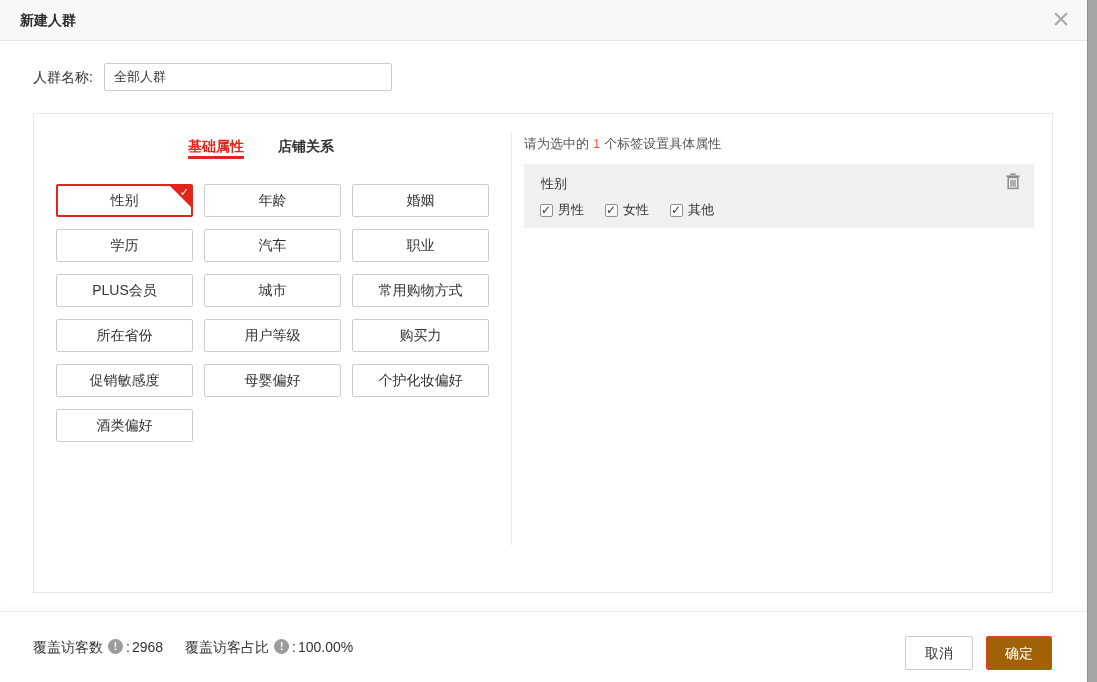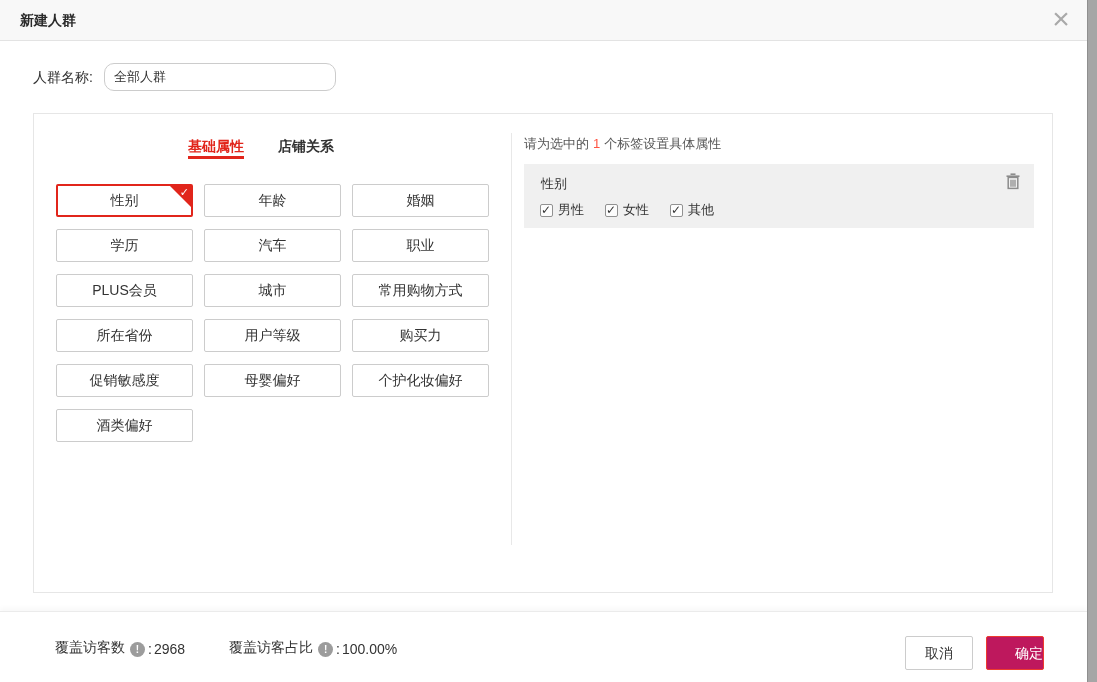--- a/index.html
+++ b/index.html
@@ -14,22 +14,22 @@
   .hdr { position:absolute; top:0; left:0; width:1087px; height:41px;
          background:#f8f8f8; border-bottom:1px solid #e3e3e3; }
   .hdr-title { position:absolute; left:20px; top:0; line-height:41px;
                font-size:14px; font-weight:bold; color:#2b2b2b; }
   .hdr-close { position:absolute; right:8px; top:2px; width:36px; height:36px;
                font-size:30px; font-weight:300; color:#a9a9a9; text-align:center;
                line-height:34px; cursor:pointer; }
 
   
   .name-label { position:absolute; left:33px; top:69px; font-size:14px; color:#333; }
-  .name-input { position:absolute; left:104px; top:63px; width:232px; height:28px;
-                border:1px solid #ccc; border-radius:10px; font-size:13px; color:#333;
+  .name-input { position:absolute; left:104px; top:63px; width:288px; height:28px;
+                border:1px solid #ccc; border-radius:2px; font-size:13px; color:#333;
                 padding:0 9px; outline:none; font-family:inherit; background:#fff; }
 
   
   .panel { position:absolute; left:33px; top:113px; width:1020px; height:480px;
            border:1px solid #e6e6e6; background:#fff; }
   .tabs { position:absolute; left:154px; top:24px; display:flex; gap:34px; }
   .tab { font-size:14px; font-weight:bold; color:#333; 
          border-bottom:3px solid transparent; cursor:pointer; }
   .tab.active { color:#e1251b; border-bottom-color:#e1251b; }
   .vdivider { position:absolute; left:477px; top:19px; height:412px; width:1px;
@@ -61,30 +61,30 @@
   .cb .mark { position:absolute; left:0px; top:-2px; font-size:12px; color:#333;
               font-weight:bold; line-height:14px; }
   .cb-label { font-size:13px; color:#333; }
 
   
   .ftr { position:absolute; left:0; top:611px; width:1087px; height:71px;
          background:#fff; border-top:1px solid #ebebeb;
          box-shadow:0 -3px 5px rgba(0,0,0,0.03); }
   .stats { position:absolute; left:33px; top:0; height:71px; display:flex;
            align-items:center; column-gap:22px; }
-  .stat { display:flex; align-items:flex-end; font-size:14px; color:#333;margin-left:22px; }
+  .stat { display:flex; align-items:flex-start; font-size:14px; color:#333; }
   .info-ic { width:15px; height:15px; border-radius:50%; background:#9c9c9c;
              color:#fff; font-size:10px; font-weight:bold; text-align:center;
              line-height:15px; margin:0 3px 0 5px; display:inline-block; cursor:pointer; }
   .stat .val { margin-left:2px; }
   .btn { position:absolute; top:24px; height:34px; border-radius:2px; font-size:14px;
          text-align:center; line-height:32px; cursor:pointer;
          font-family:inherit; }
   .btn-cancel { left:905px; width:68px; background:#fff; border:1px solid #ccc; color:#333; }
-  .btn-ok { left:986px; width:58px; background:#be185d; border:1px solid #ee3b2e; color:#fff;text-align:right; }
+  .btn-ok { left:986px; width:66px; background:#a16207; border:1px solid #ee3b2e; color:#fff; }
 
   
   .scroll-strip { position:absolute; right:0; top:0; width:10px; height:682px;
                   background:#a6a6a6; border-left:1px solid #8f8f8f; }
 </style>
 </head>
 <body>
 
 <div class="stage">
 

